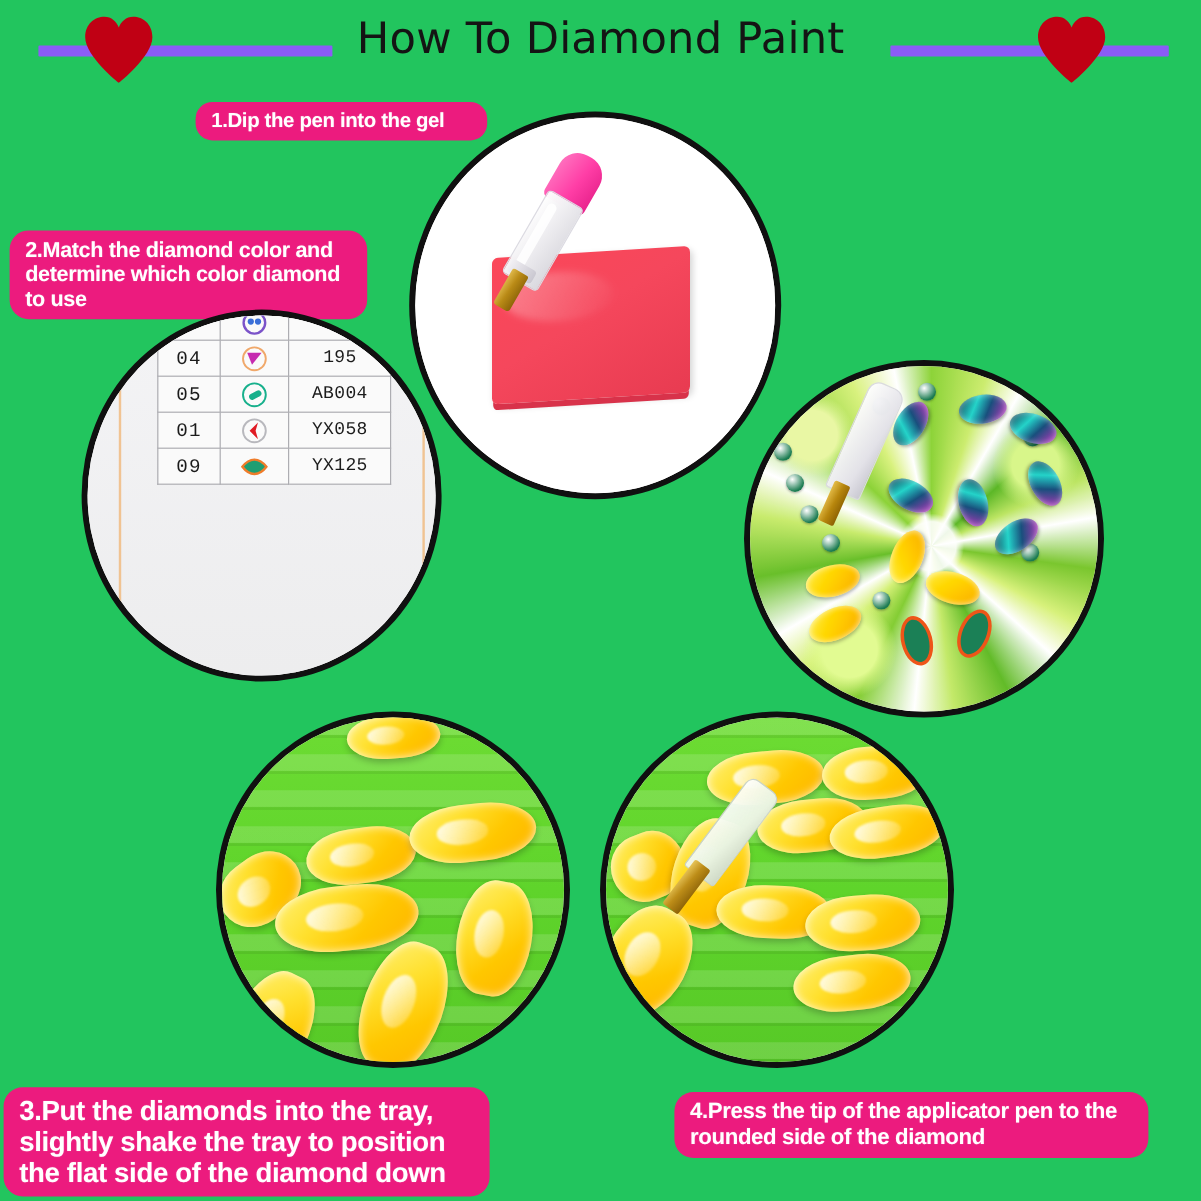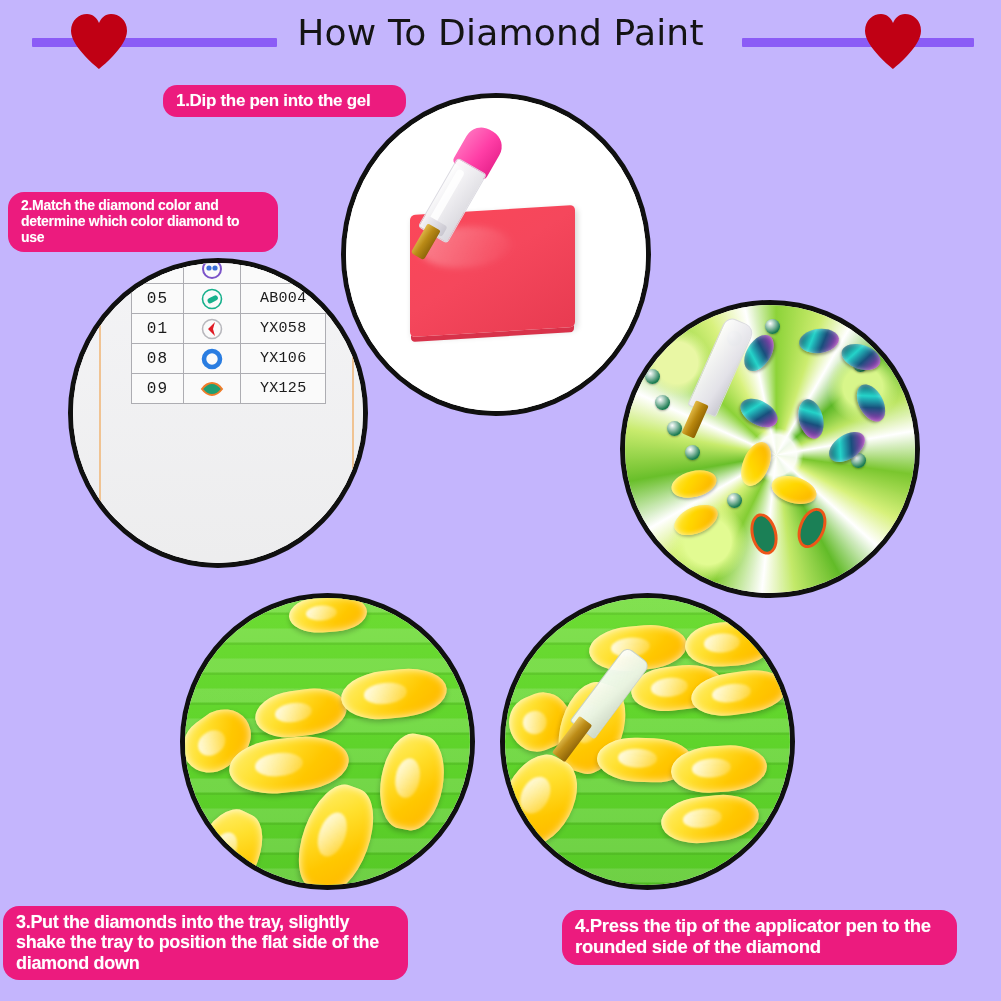--- a/index.html
+++ b/index.html
@@ -1,20 +1,20 @@
 <!DOCTYPE html>
 <html><head>
 <meta charset="utf-8">
 <title>How To Diamond Paint</title>
 <style>
   html,body{margin:0;padding:0;background:#ffffff;}
   body{width:1001px;height:1001px;overflow:hidden;
        font-family:"Liberation Sans","DejaVu Sans",sans-serif;}
 
-  #stage{position:relative;width:1001px;height:1001px;background:#c4b5fd;}
+  #stage{position:relative;width:1001px;height:1001px;background:#22c55e;}
 
   
   #header{position:absolute;left:0;top:0;width:1001px;height:72px;}
   .rule{position:absolute;top:38px;height:9px;background:#8b5cf6;border-radius:1px;}
   .rule.left{left:32px;width:245px;}
   .rule.right{left:742px;width:232px;}
   .heart{position:absolute;top:12px;width:62px;height:58px;}
   .heart.l{left:68px;}
   .heart.r{left:862px;}
   .heart svg{display:block;width:62px;height:58px;}
@@ -22,23 +22,23 @@
       font-size:36px;letter-spacing:.2px;color:#141414;font-weight:400;
       font-family:"DejaVu Sans","Liberation Sans",sans-serif;}
 
   
   .label{position:absolute;background:#ec1b7e;color:#ffffff;border-radius:16px;
       font-weight:bold;line-height:1.13;padding:6px 13px 7px 13px;
       box-sizing:border-box;letter-spacing:-0.3px;
       text-shadow:0 0 1px rgba(255,255,255,.35);
       font-family:"Liberation Sans","DejaVu Sans",sans-serif;}
   #label-1{left:163px;top:85px;width:243px;font-size:17px;border-radius:14px;}
-  #label-2{left:8px;top:192px;width:270px;font-size:14px;}
+  #label-2{left:8px;top:192px;width:298px;font-size:18px;}
   #label-5{left:716px;top:211px;width:270px;font-size:18.5px;}
-  #label-3{left:3px;top:906px;width:405px;font-size:18px;}
+  #label-3{left:3px;top:906px;width:405px;font-size:23px;}
   #label-4{left:562px;top:910px;width:395px;font-size:18.5px;}
 
   
   .bubble{position:absolute;border-radius:50%;overflow:hidden;
       border:5px solid #101010;box-sizing:border-box;background:#fff;}
 
   
   #bubble-gel{left:341px;top:93px;width:310px;height:323px;}
   #gel-scene{position:absolute;inset:0;background:#ffffff;}
   .gel-slab{position:absolute;left:64px;top:112px;width:165px;height:122px;
@@ -201,47 +201,48 @@
             <td class="c-sym">
               <svg class="sym" viewBox="0 0 24 24">
                   <circle cx="12" cy="12" r="9" fill="none" stroke="#7b53c9" stroke-width="2"></circle>
                   <circle cx="9" cy="11" r="2.6" fill="#3a6fd8"></circle>
                   <circle cx="15" cy="11" r="2.6" fill="#3a6fd8"></circle>
                 </svg>
             </td>
             <td class="c-code">028</td>
           </tr>
           <tr>
+            <td class="c-no">04</td>
+            <td class="c-sym">
+              <svg class="sym" viewBox="0 0 24 24">
+                  <circle cx="12" cy="12" r="9.5" fill="none" stroke="#f0a86a" stroke-width="1.6"></circle>
+                  <path d="M6 7 L18 7 L10 17 Z" fill="#c62bb0"></path>
+                </svg>
+            </td>
+            <td class="c-code">195</td>
+          </tr>
+          <tr>
             <td class="c-no">05</td>
             <td class="c-sym">
               <svg class="sym" viewBox="0 0 24 24">
                   <circle cx="12" cy="12" r="9.5" fill="none" stroke="#17b08c" stroke-width="1.6"></circle>
                   <rect x="7" y="10" width="11" height="5.2" rx="2.6" fill="#17b08c" transform="rotate(-28 12 12)"></rect>
                 </svg>
             </td>
             <td class="c-code">AB004</td>
           </tr>
           <tr>
             <td class="c-no">01</td>
             <td class="c-sym">
               <svg class="sym" viewBox="0 0 24 24">
                   <circle cx="12" cy="12" r="9.5" fill="none" stroke="#b8b8bd" stroke-width="1.6"></circle>
                   <path d="M15 5 L8 12 L15 19 L13 12 Z" fill="#e01b24"></path>
                 </svg>
             </td>
             <td class="c-code">YX058</td>
-          </tr>
-          <tr>
-            <td class="c-no">08</td>
-            <td class="c-sym">
-              <svg class="sym" viewBox="0 0 24 24">
-                  <circle cx="12" cy="12" r="8" fill="none" stroke="#2a7de1" stroke-width="4.6"></circle>
-                </svg>
-            </td>
-            <td class="c-code">YX106</td>
           </tr>
           <tr>
             <td class="c-no">09</td>
             <td class="c-sym">
               <svg class="sym" viewBox="0 0 24 24">
                   <path d="M2 12 C8 4 16 4 22 12 C16 20 8 20 2 12 Z" fill="#1f9e72" stroke="#ef7c2a" stroke-width="2"></path>
                 </svg>
             </td>
             <td class="c-code">YX125</td>
           </tr>

